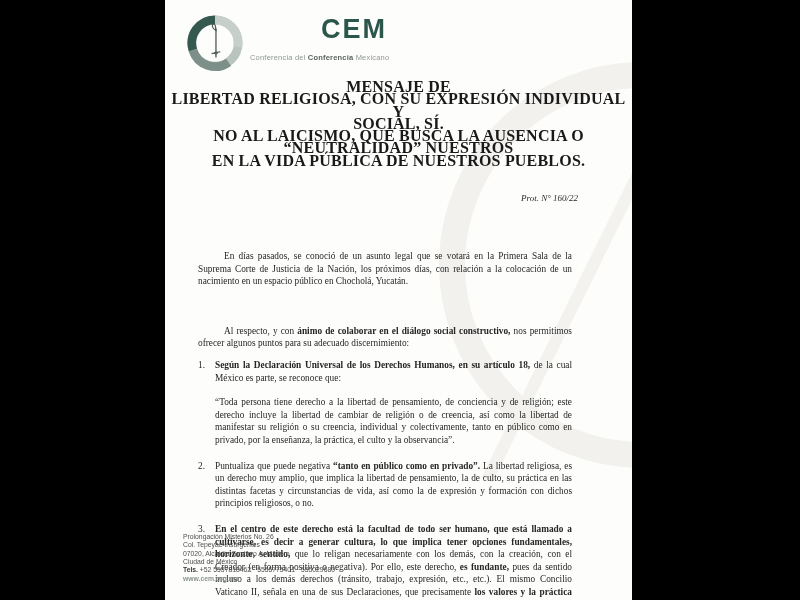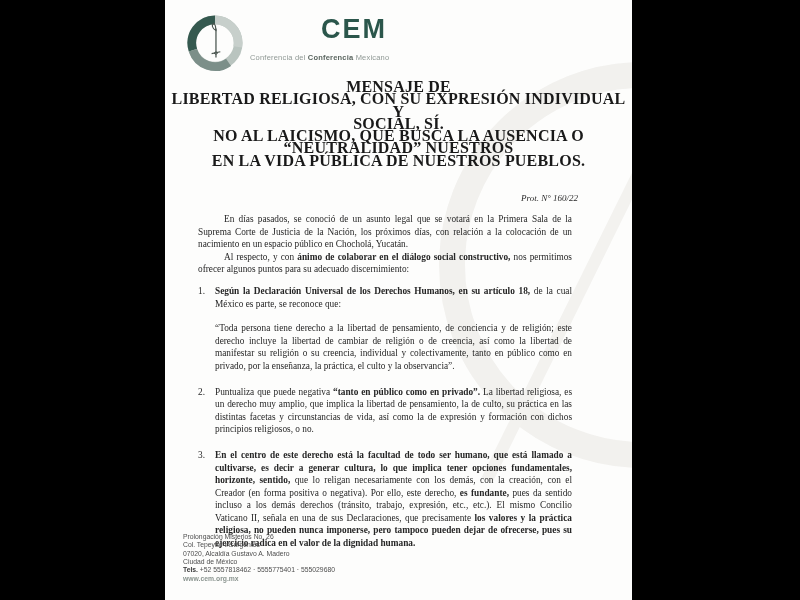--- a/index.html
+++ b/index.html
@@ -42,21 +42,21 @@
     position: absolute; top: 193px; right: 54px;
     font-style: italic; font-size: 9px; color: #2a2a2a;
   }
 
   
   .doc-body {
     position: absolute; top: 213px; left: 33px; width: 374px;
     font-size: 9.3px; line-height: 12.6px; color: #262626;
     text-align: justify;
   }
-  .para { text-indent: 26px; }
+  .para { text-indent: 26px; margin-top: 37px; }
   .para + .para { }
   .b { font-weight: bold; }
 
   .num-list { margin-top: 9px; }
   .num-item { display: flex; margin-top: 13px; }
   .num-item:first-child { margin-top: 0; }
   .item-num { width: 17px; flex: none; }
   .item-body { flex: 1; text-align: justify; }
   .item-body .sub-para + .sub-para { margin-top: 12px; }
 

